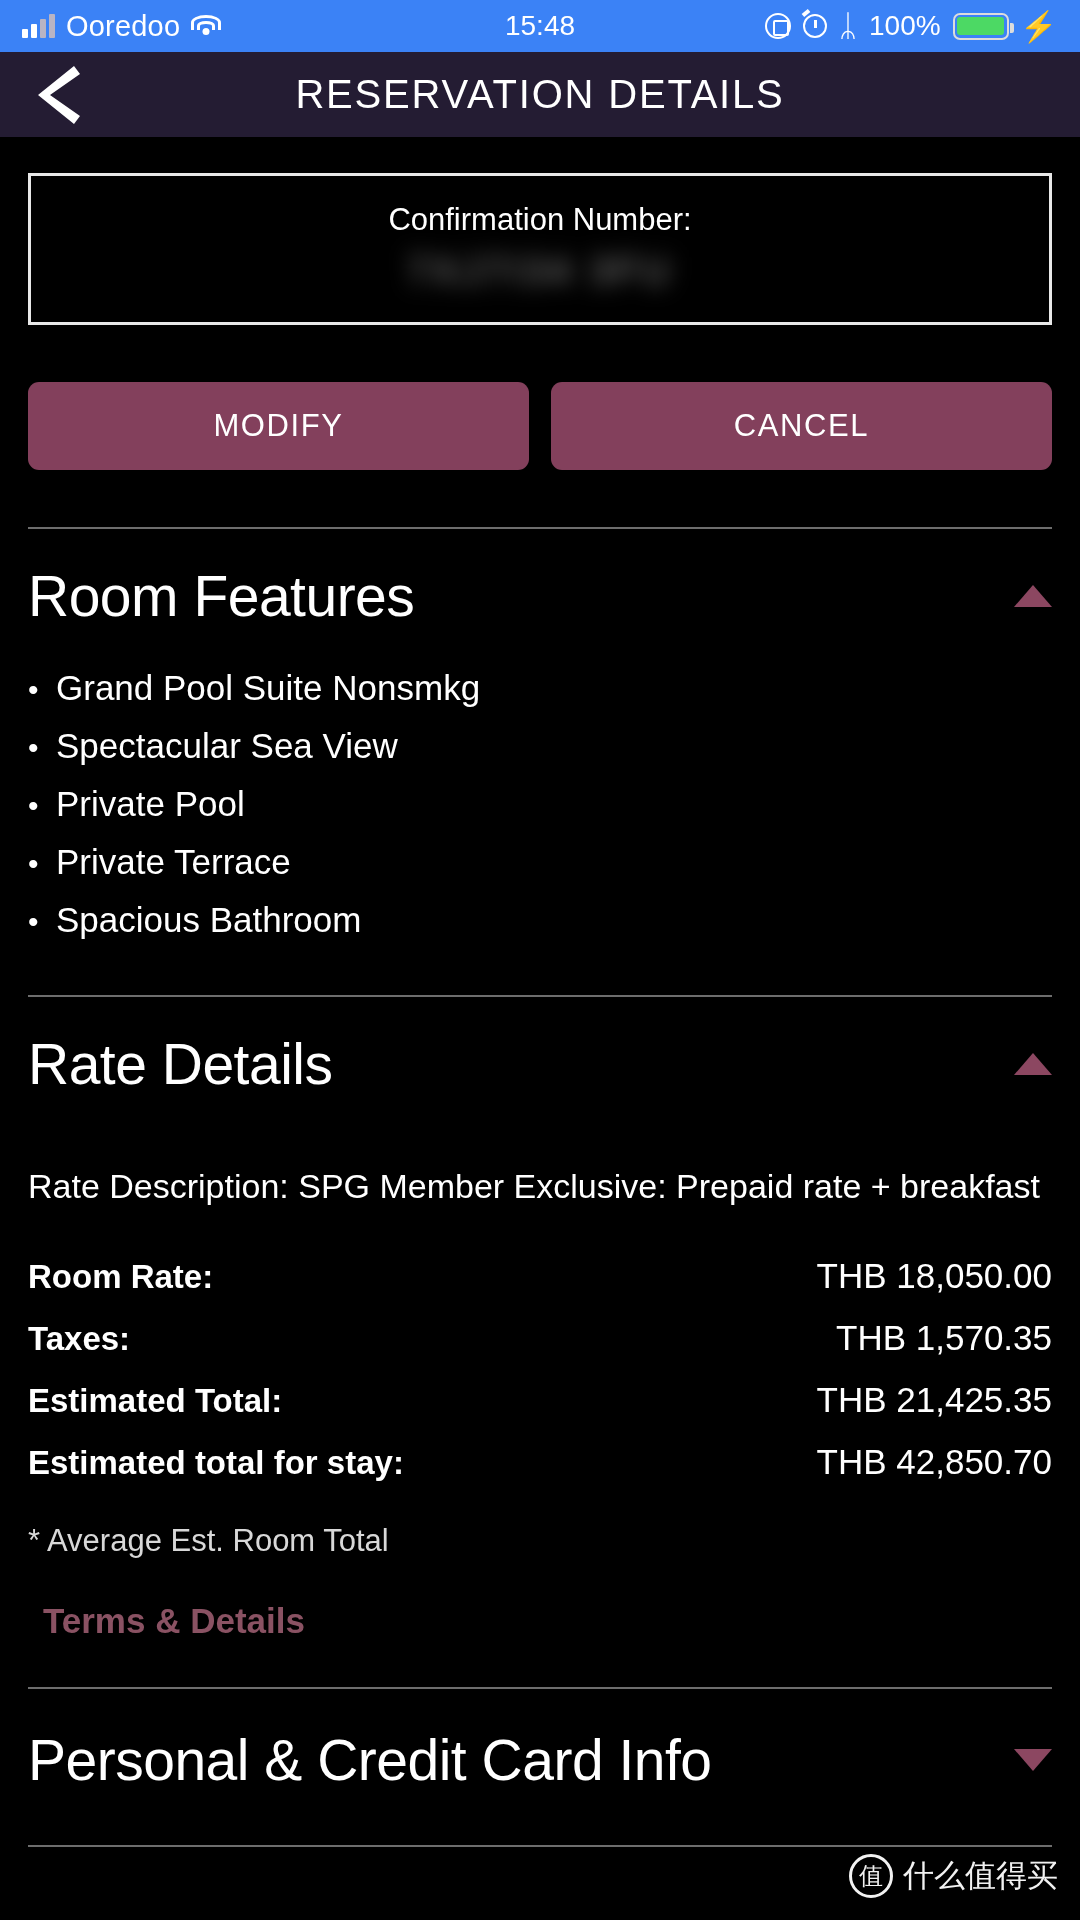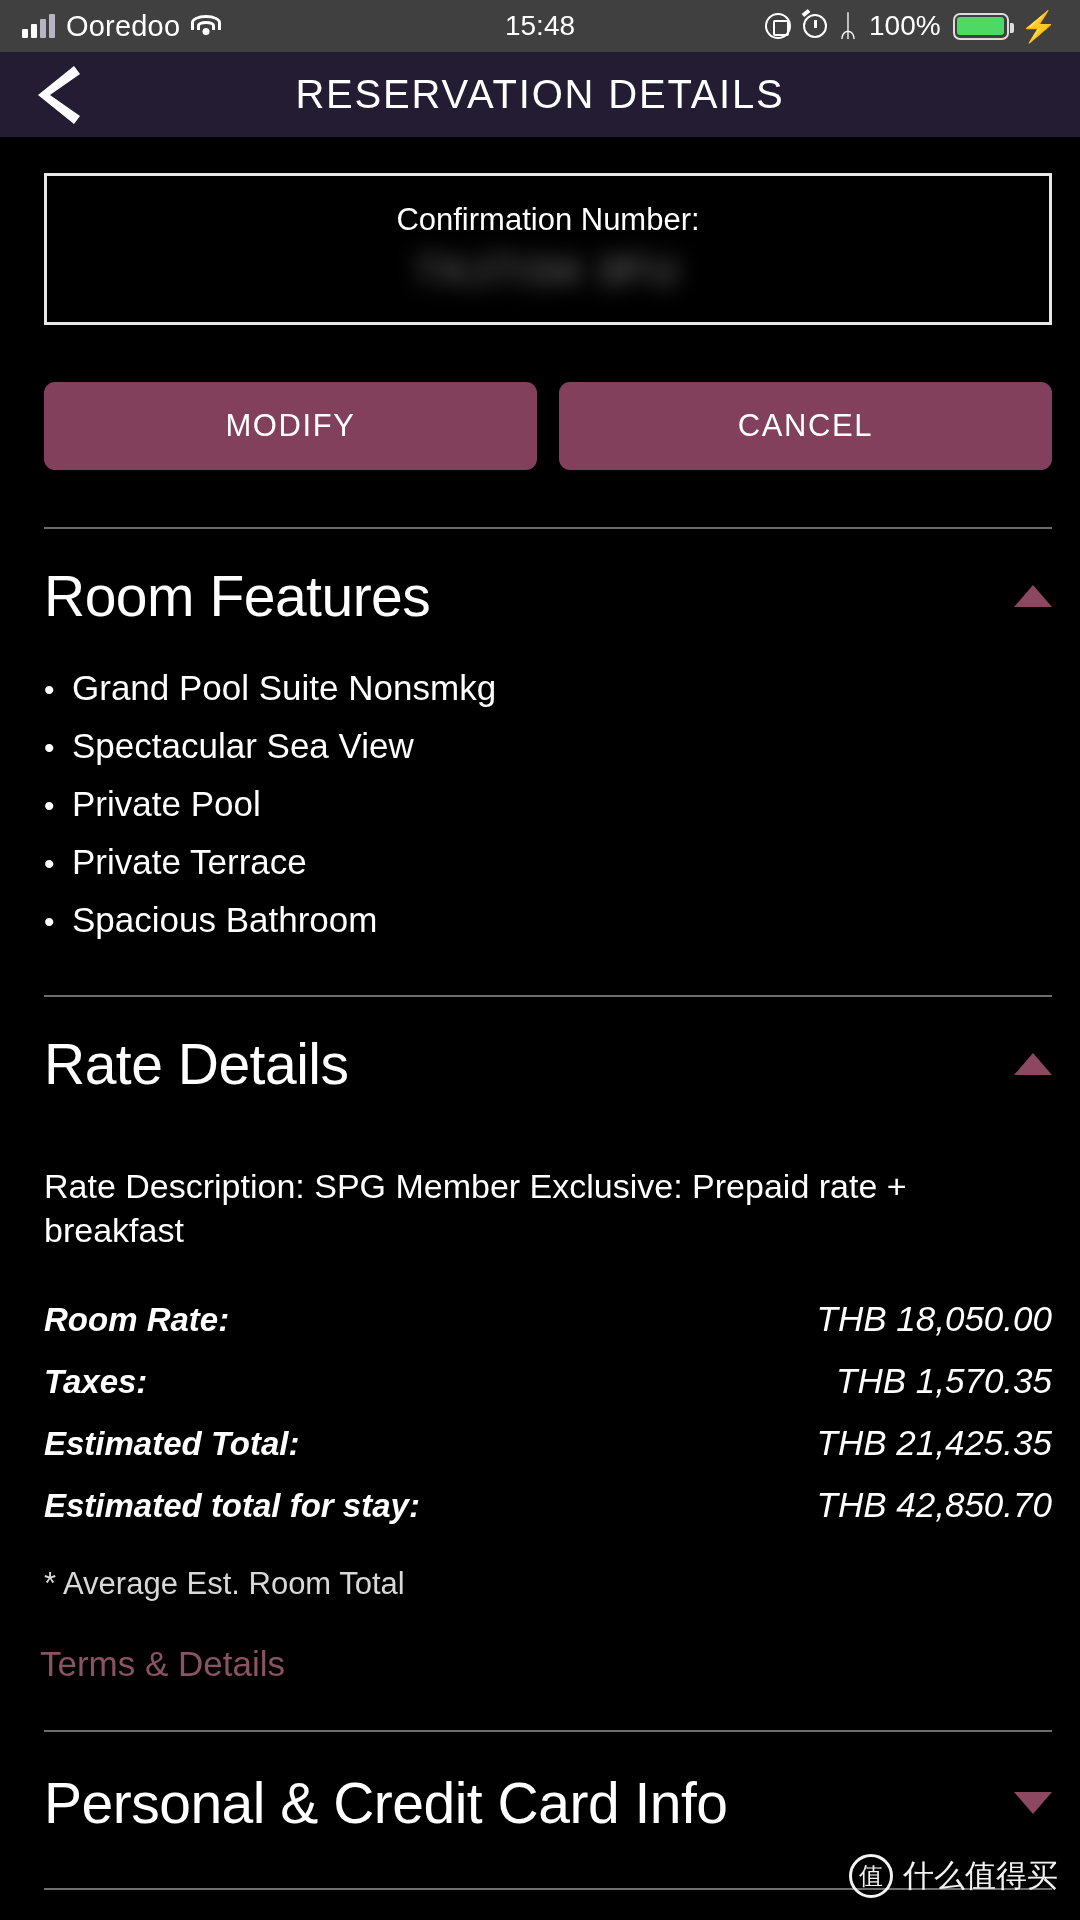--- a/index.html
+++ b/index.html
@@ -6,21 +6,21 @@
   html, body {
     width:1080px; height:1920px;
     background:#000;
     font-family:"Liberation Sans", sans-serif;
     overflow:hidden;
   }
   .screen { position:relative; width:1080px; height:1920px; background:#000; }
 
   
   .statusbar {
-    position:relative; height:52px; background:#404040;
+    position:relative; height:52px; background:#3b82f6;
     display:flex; align-items:center; padding:0 22px; color:#fff;
   }
   .sb-left { display:flex; align-items:center; gap:11px; }
   .sig { display:flex; align-items:flex-end; gap:3px; height:24px; }
   .sig i { display:block; width:6px; background:#fff; border-radius:1px; }
   .sig i:nth-child(1){ height:9px; }
   .sig i:nth-child(2){ height:14px; }
   .sig i:nth-child(3){ height:19px; background:#b9b4c4; }
   .sig i:nth-child(4){ height:24px; background:#b9b4c4; }
   .carrier { font-size:29px; letter-spacing:.2px; }
@@ -52,21 +52,21 @@
   
   .navbar { height:85px; background:#241c33; position:relative;
     display:flex; align-items:center; }
   .back { position:absolute; left:30px; top:50%; transform:translateY(-50%);
     width:56px; height:60px; display:flex; align-items:center; justify-content:center; cursor:pointer; }
   .back svg { display:block; }
   .nav-title { width:100%; text-align:center; color:#fff; font-size:40px;
     letter-spacing:1.8px; font-weight:400; }
 
   
-  .content { padding:0 0 0 16px; }
+  .content { padding:0 0 0 0; }
 
   .conf-box { margin:36px 28px 0 28px; border:3px solid #e8e8e8; height:152px;
     display:flex; flex-direction:column; align-items:center; justify-content:flex-start; padding-top:26px; }
   .conf-label { color:#fff; font-size:31px; }
   .conf-value { margin-top:12px; font-size:38px; color:#9a9a9a; letter-spacing:4px;
     filter:blur(11px); user-select:none; }
 
   .btn-row { display:flex; gap:22px; margin:57px 28px 0 28px; }
   .btn { flex:1; height:88px; border-radius:11px; border:none; cursor:pointer;
     color:#fff; font-size:31px; letter-spacing:1.6px;
@@ -82,28 +82,28 @@
   .chev.down { border-left:19px solid transparent; border-right:19px solid transparent; }
 
   .feature-list { list-style:none; margin:30px 28px 0 28px; }
   .feature-list li { display:flex; align-items:baseline; color:#fff;
     font-size:35px; font-weight:300; padding:9px 0; }
   .feature-list li .dot { width:28px; flex:none; font-size:30px; line-height:1; }
 
   .rate-desc { color:#fff; font-size:34px; font-weight:300; line-height:1.28;
     margin:68px 28px 0 28px; }
 
-  .rate-rows { margin:36px 28px 0 28px;font-style:italic; }
+  .rate-rows { margin:36px 28px 0 28px; }
   .rate-row { display:flex; justify-content:space-between; align-items:baseline;
     padding:11px 0; }
   .rate-k { color:#fff; font-size:33px; font-weight:700; }
   .rate-v { color:#fff; font-size:35px; font-weight:300; }
 
   .note { color:#d8d8d8; font-size:31px; font-weight:300; margin:30px 28px 0 28px; }
-  .terms { font-size:35px; font-weight:400; margin:42px 28px 0 24px;
+  .terms { font-size:35px; font-weight:700; margin:42px 28px 0 43px;
     display:inline-block; cursor:pointer; }
 
   .watermark { position:absolute; right:22px; bottom:22px; display:flex;
     align-items:center; gap:10px; opacity:.95; }
   .wm-badge { width:44px; height:44px; border:3px solid #fff; border-radius:50%;
     color:#fff; font-size:24px; display:flex; align-items:center; justify-content:center; }
   .wm-text { color:#fff; font-size:31px; }
 </style>
 </head>
 <body>

